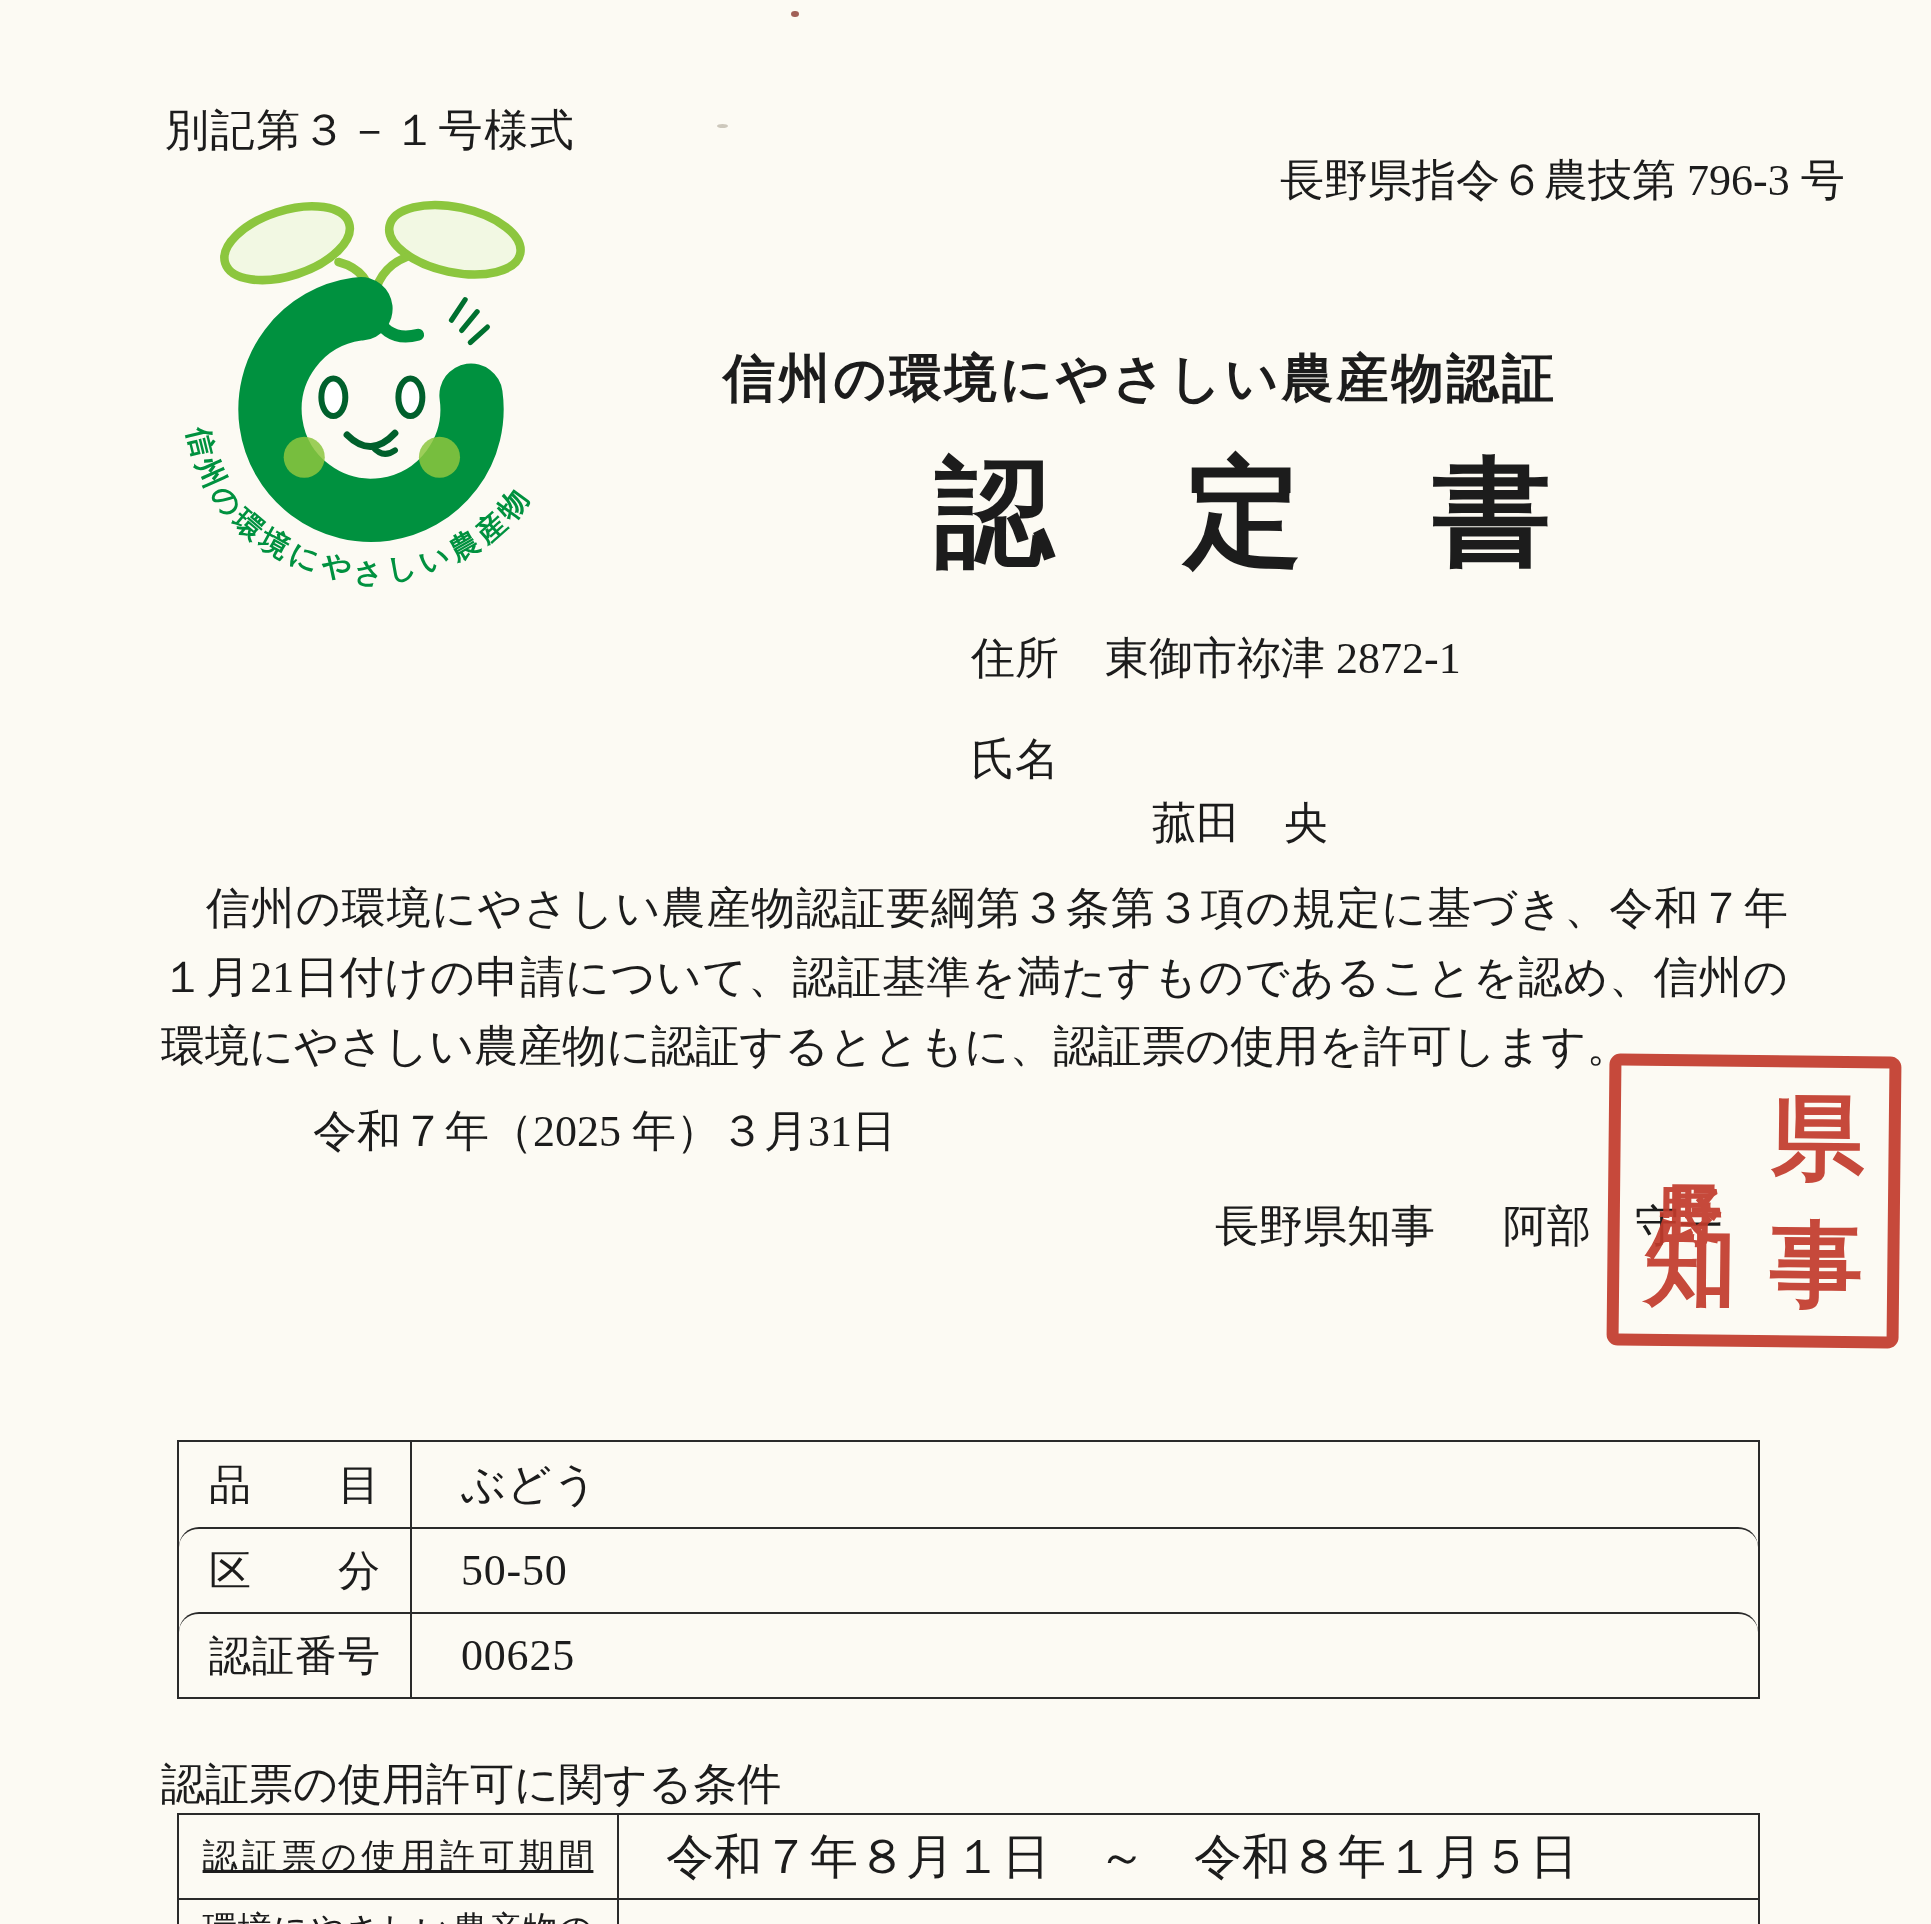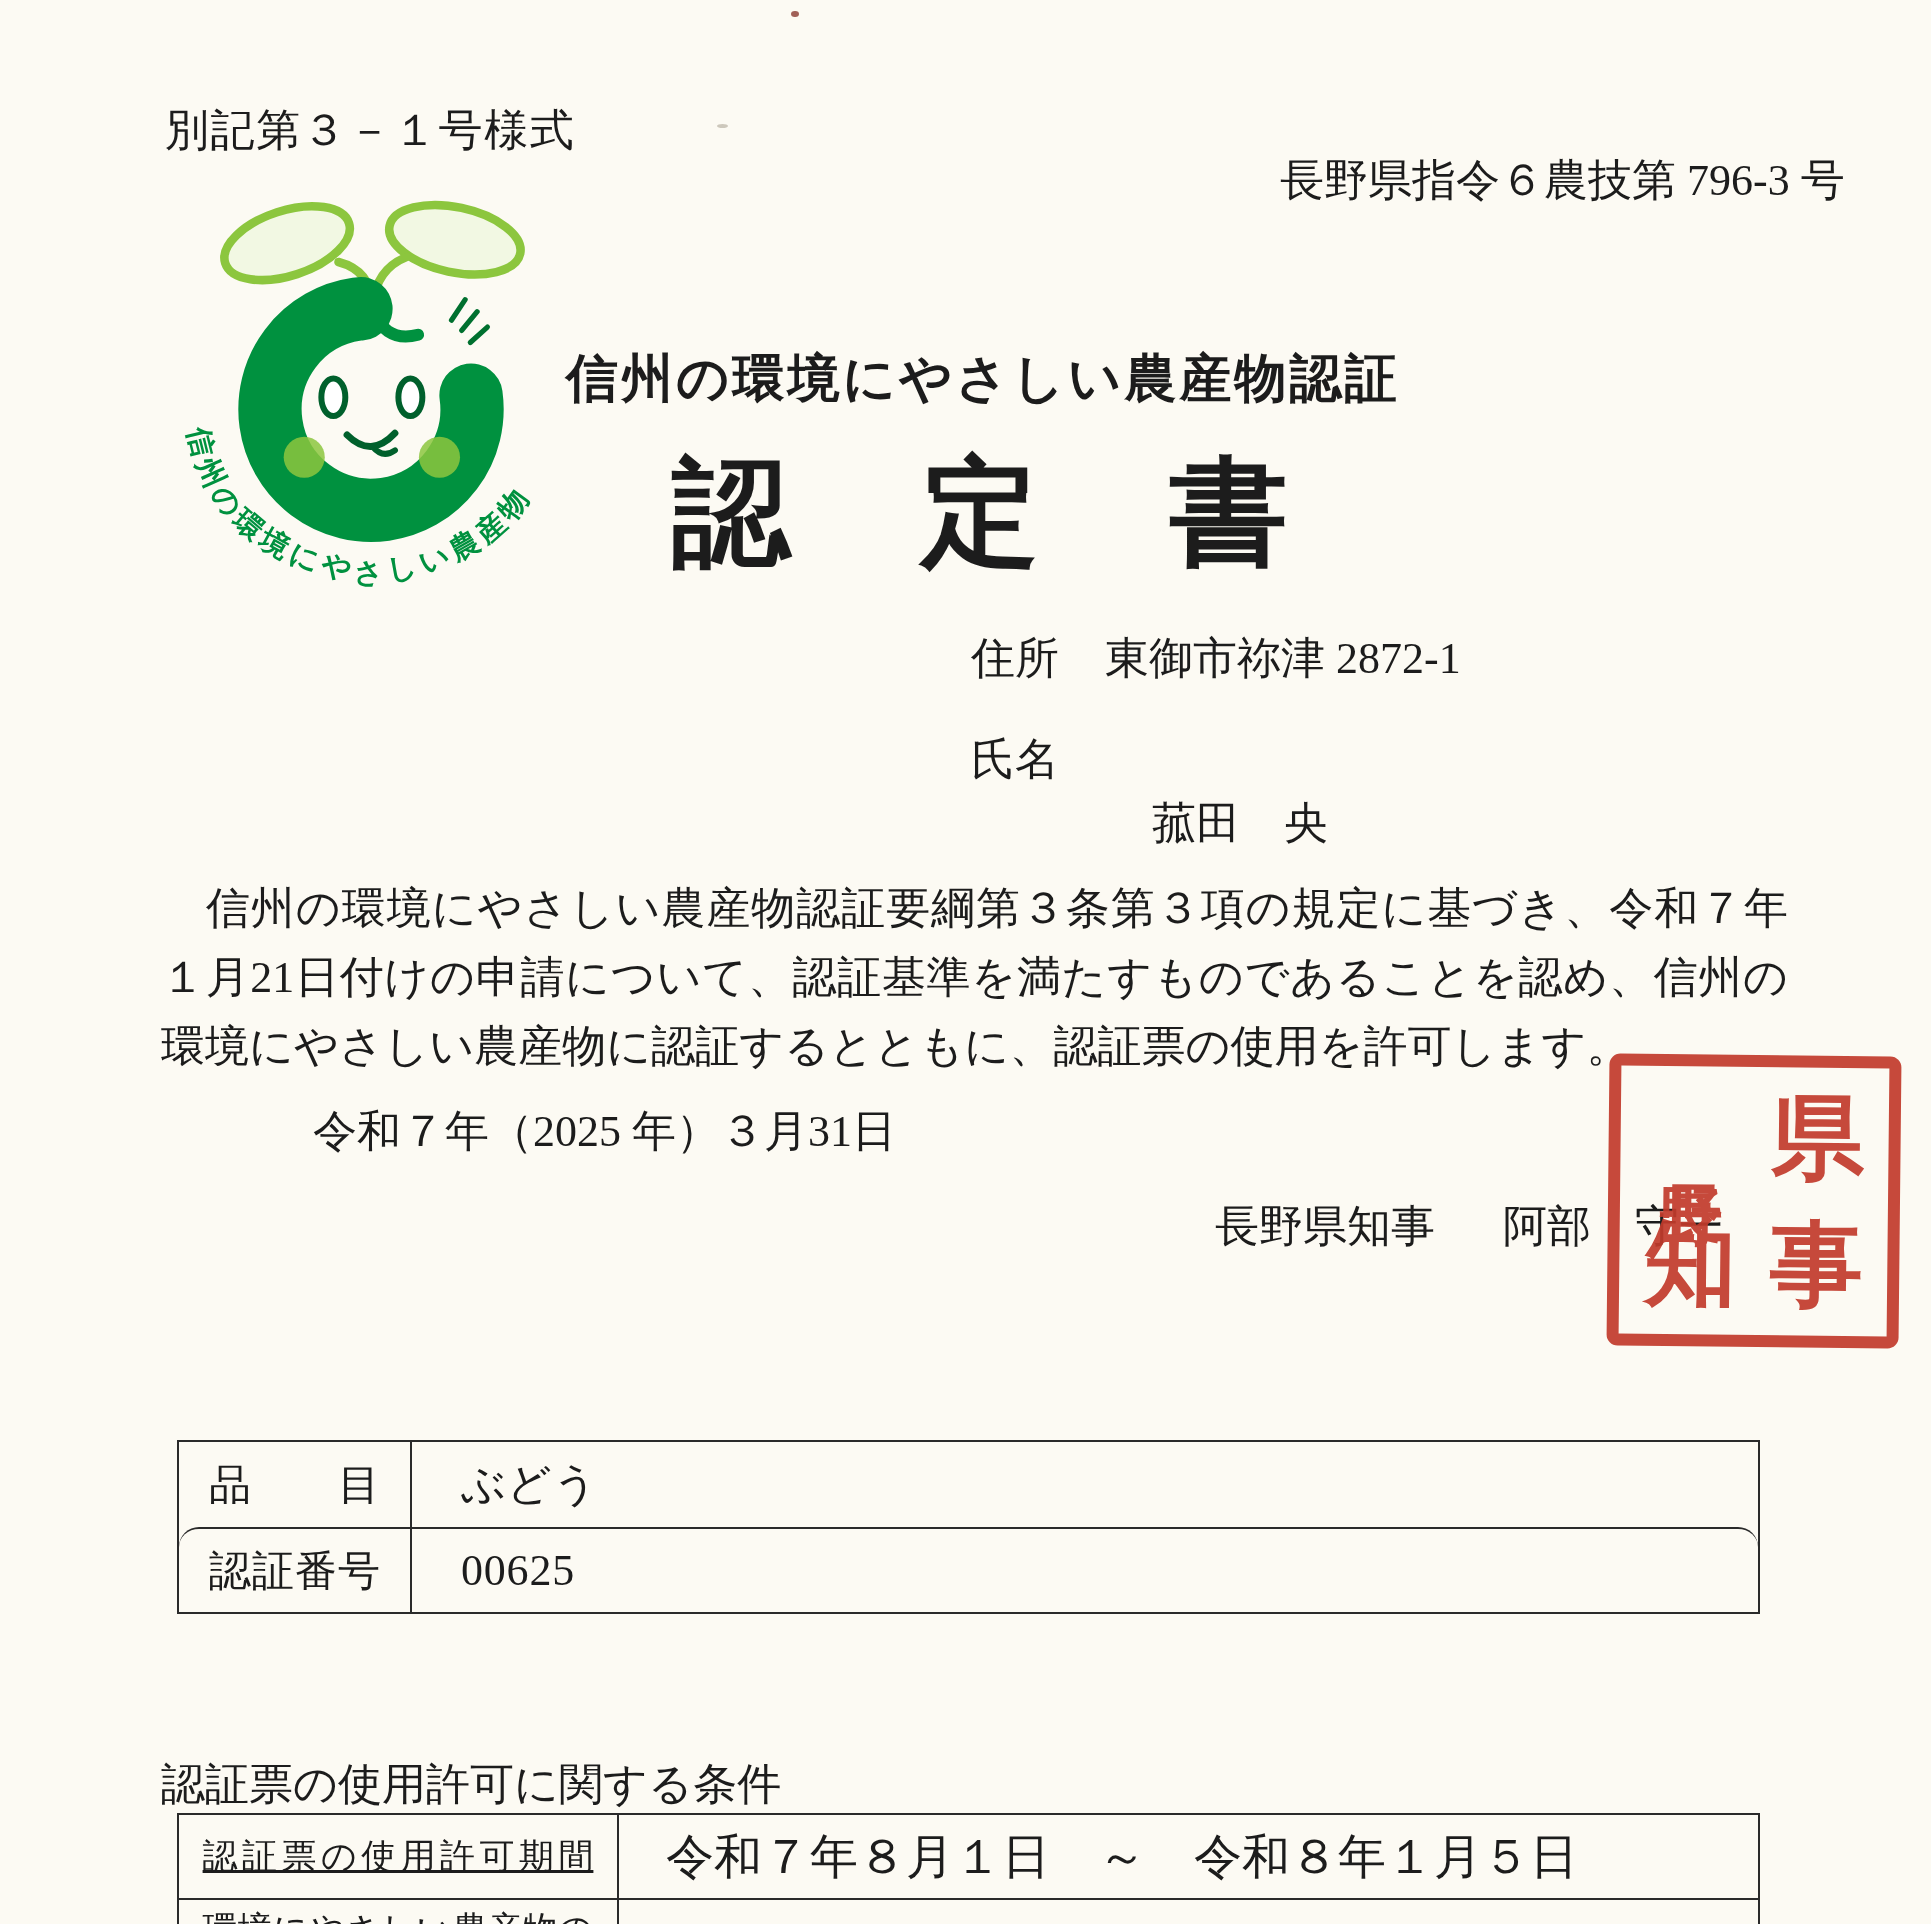--- a/index.html
+++ b/index.html
@@ -8,21 +8,21 @@
     position:relative;
     background:#fcfaf3;
     color:#1c1c1c;
     font-family:"Liberation Serif","DejaVu Serif",serif;
   }
   .abs { position:absolute; }
 
   .form-number { left:165px; top:101px; font-size:44px; letter-spacing:1.6px; }
   .directive-number { left:1280px; top:151px; font-size:44px; }
 
-  .title-block { left:409px; top:344px; width:1148px; text-align:center; }
+  .title-block { left:409px; top:344px; width:1148px; text-align:right; }
   .program-title { font-size:52px; font-weight:700; letter-spacing:3.1px; }
   .main-title { font-size:118px; font-weight:700; margin-top:20.4px; letter-spacing:6.3px; }
 
   .addr-block { left:971px; top:629px; font-size:44px; }
   .addr-line { display:flex; gap:46px; }
   .addr-line + .addr-line { margin-top:42px; }
   .name-line2 { margin-top:4.7px; padding-left:181px; }
 
   .body-par {
     left:161px; top:874px; width:1627px;
@@ -144,20 +144,26 @@
 
 <div class="abs cert-table">
   <div class="cert-row">
     <div class="cert-label">
         <div>品　目</div>
       </div>
     <div class="cert-value">ぶどう</div>
   </div>
   <div class="cert-row">
     <div class="cert-label">
+        <div>区　分</div>
+      </div>
+    <div class="cert-value">50-50</div>
+  </div>
+  <div class="cert-row">
+    <div class="cert-label">
         <div>認証番号</div>
       </div>
     <div class="cert-value">00625</div>
   </div>
 </div>
 
 <div class="abs conditions-heading">認証票の使用許可に関する条件</div>
 
 <div class="abs cond-table">
   <div class="cond-row">

